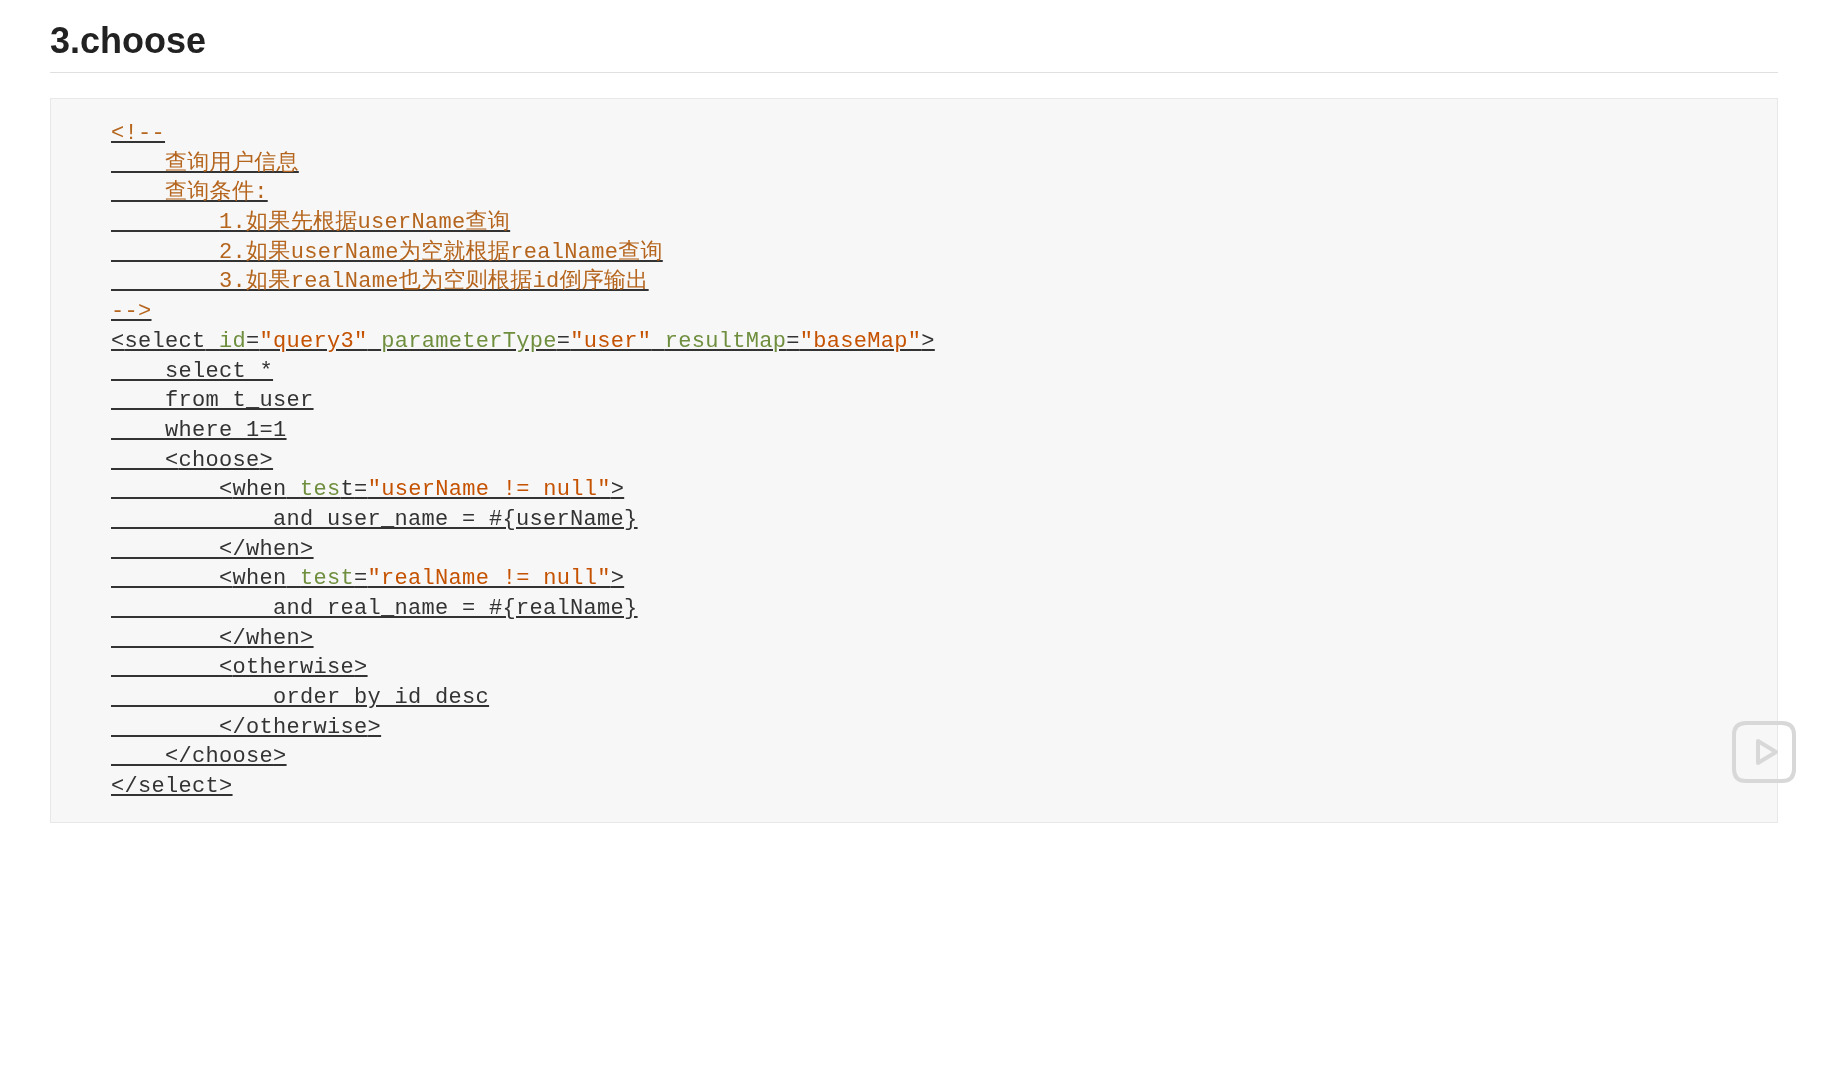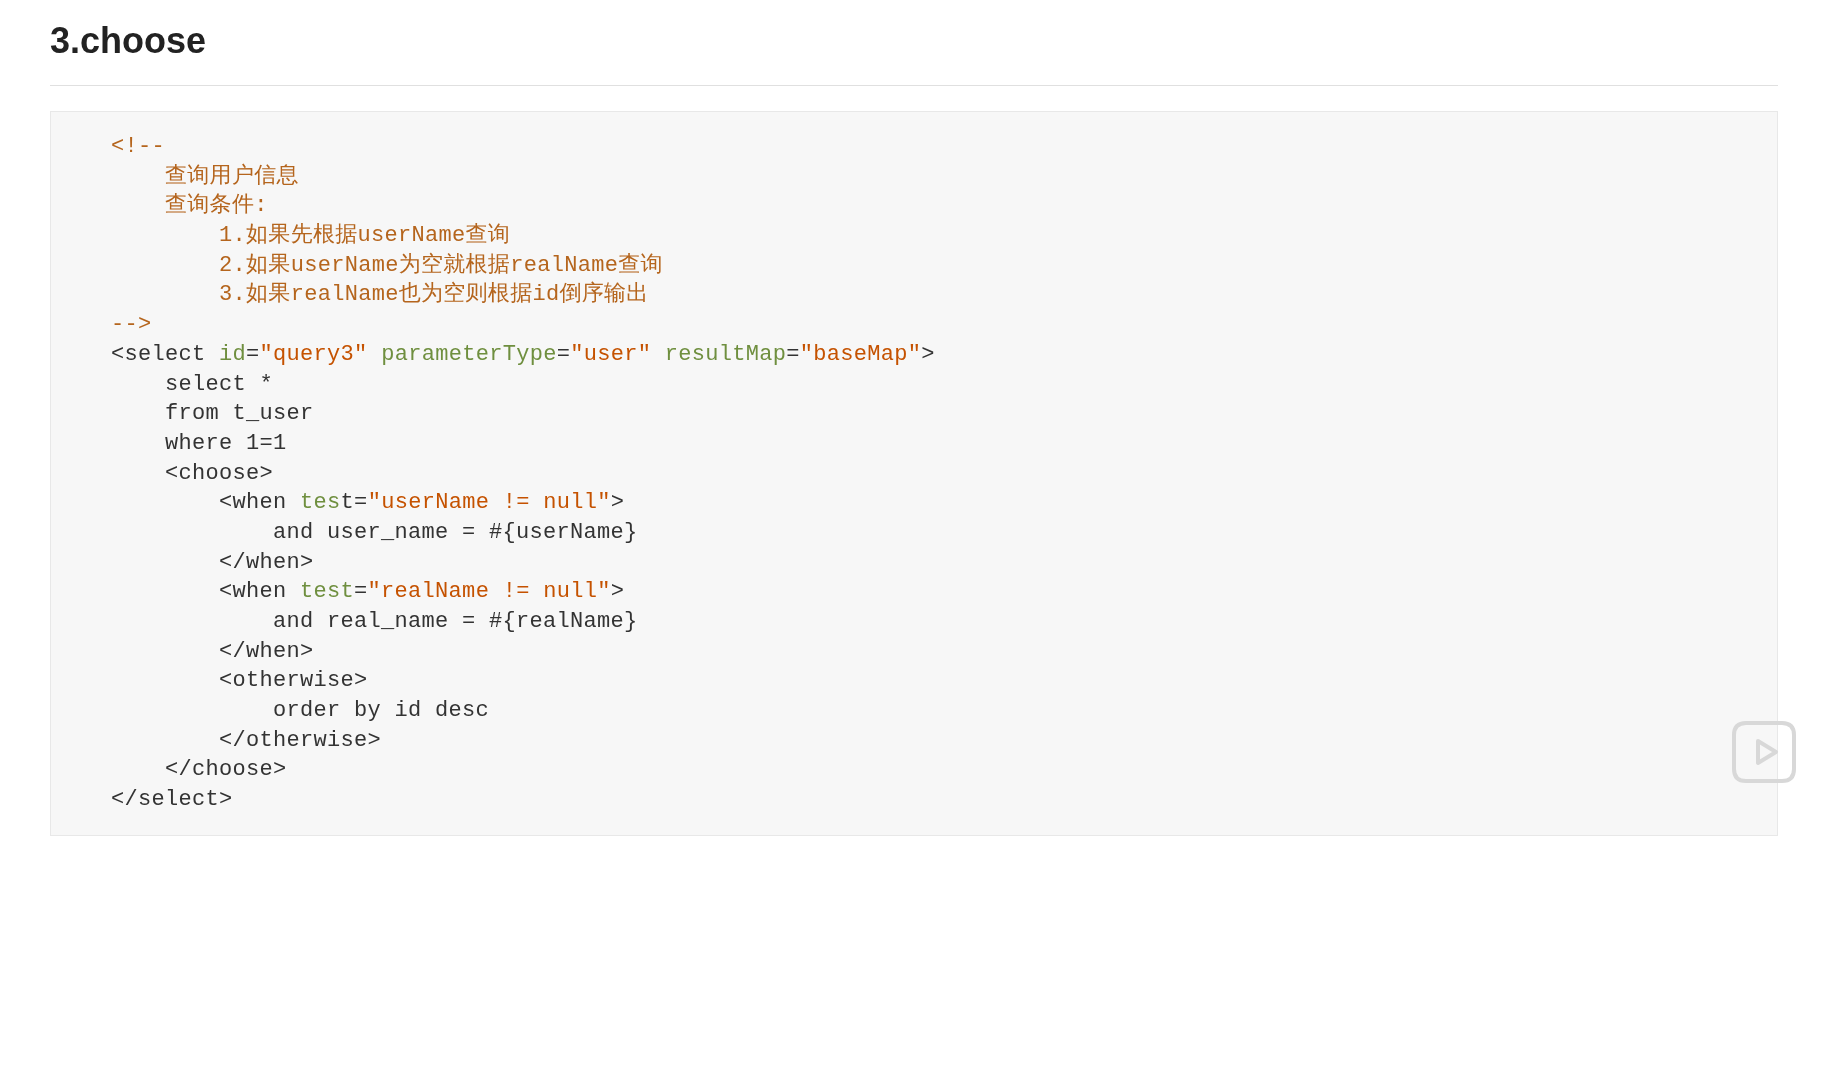--- a/index.html
+++ b/index.html
@@ -11,41 +11,42 @@
     overflow: hidden;
     position: relative;
   }
   .content {
     padding: 20px 50px 0 50px;
   }
   .heading {
     font-size: 36px;
     font-weight: 700;
     color: #222;
-    padding-bottom: 23px;
+    padding-bottom: 10px;
     border-bottom: 1px solid #e0e0e0;
     margin-bottom: 25px;
   }
   .description {
     font-size: 24px;
     color: #333;
     line-height: 1.6;
     margin-bottom: 30px;
     text-indent: 2em;
   }
   .code-block {
     background: #f7f7f7;
     border: 1px solid #e8e8e8;
     padding: 20px 30px 20px 60px;
     font-family: "Consolas", "Courier New", monospace;
     font-size: 22px;
     line-height: 1.35;
     color: #333;
     white-space: pre;
     letter-spacing: 0.3px;
+    text-decoration: underline;
   }
   .comment { color: #b5651d; }
   .tag { color: #333; }
   .attr-name { color: #6f8f3f; }
   .attr-value { color: #c55200; }
   .text { color: #333; }
   .float-icon {
     position: absolute;
     right: 25px;
     bottom: 295px;

